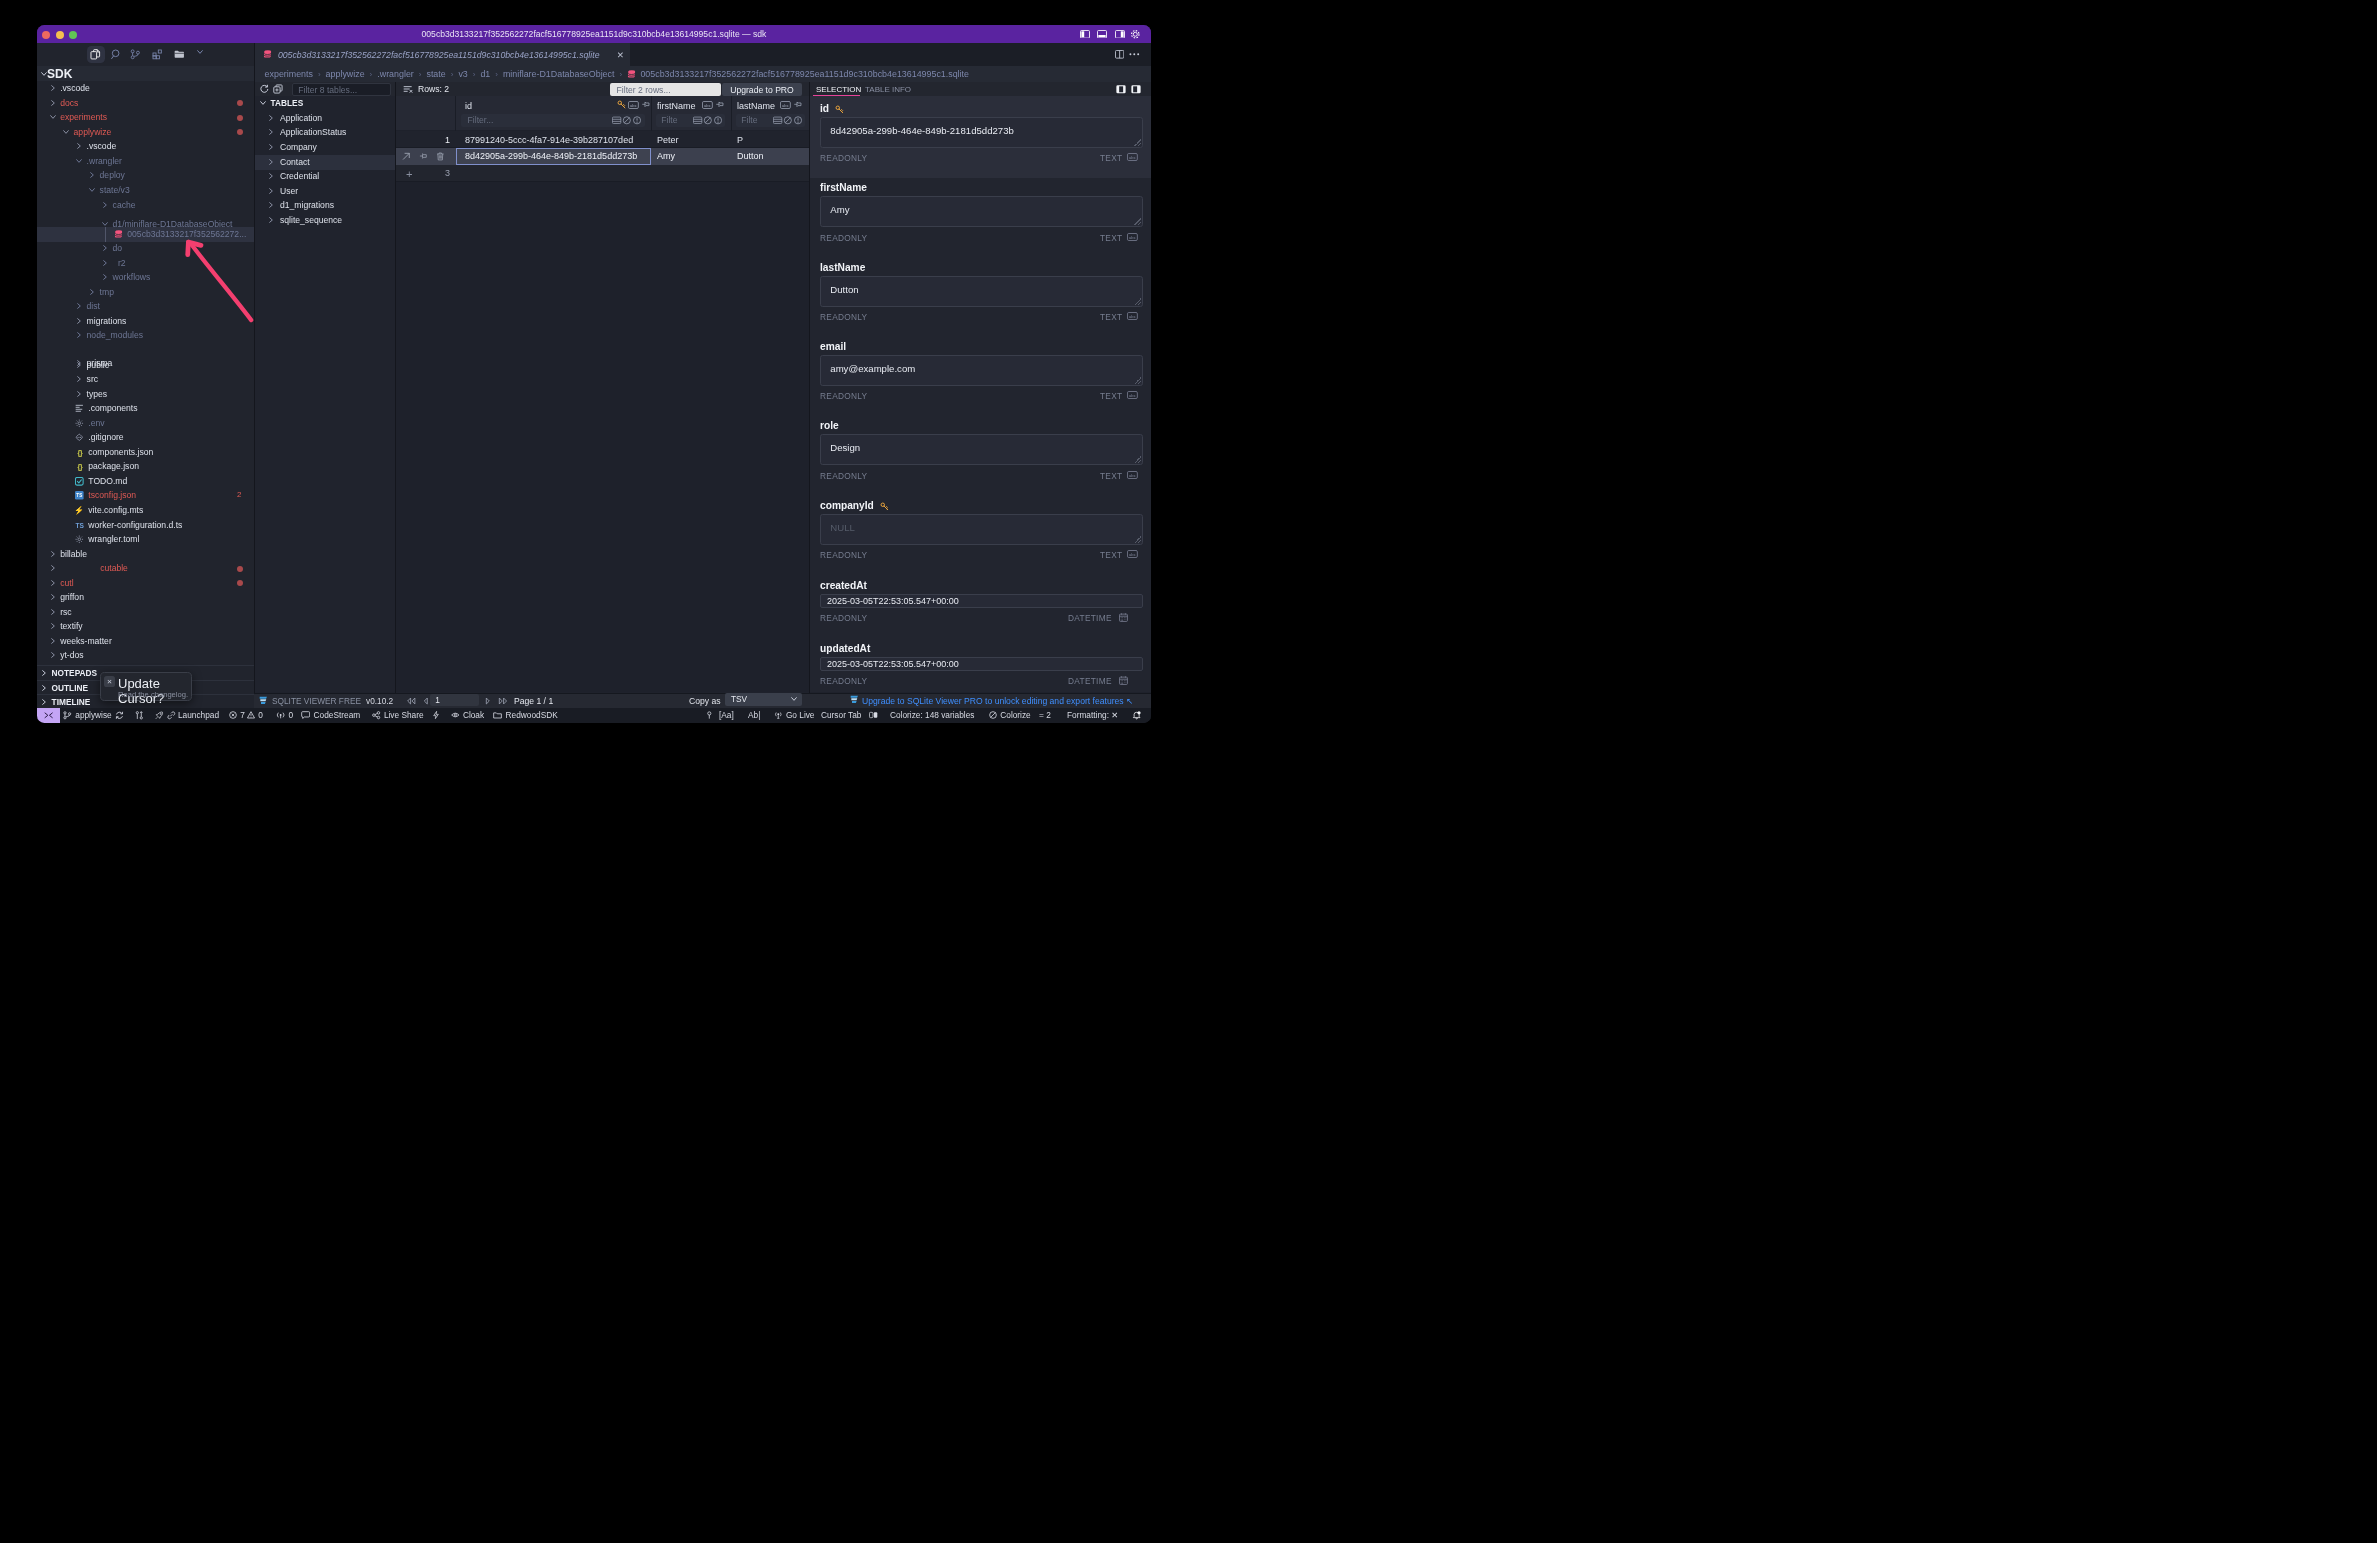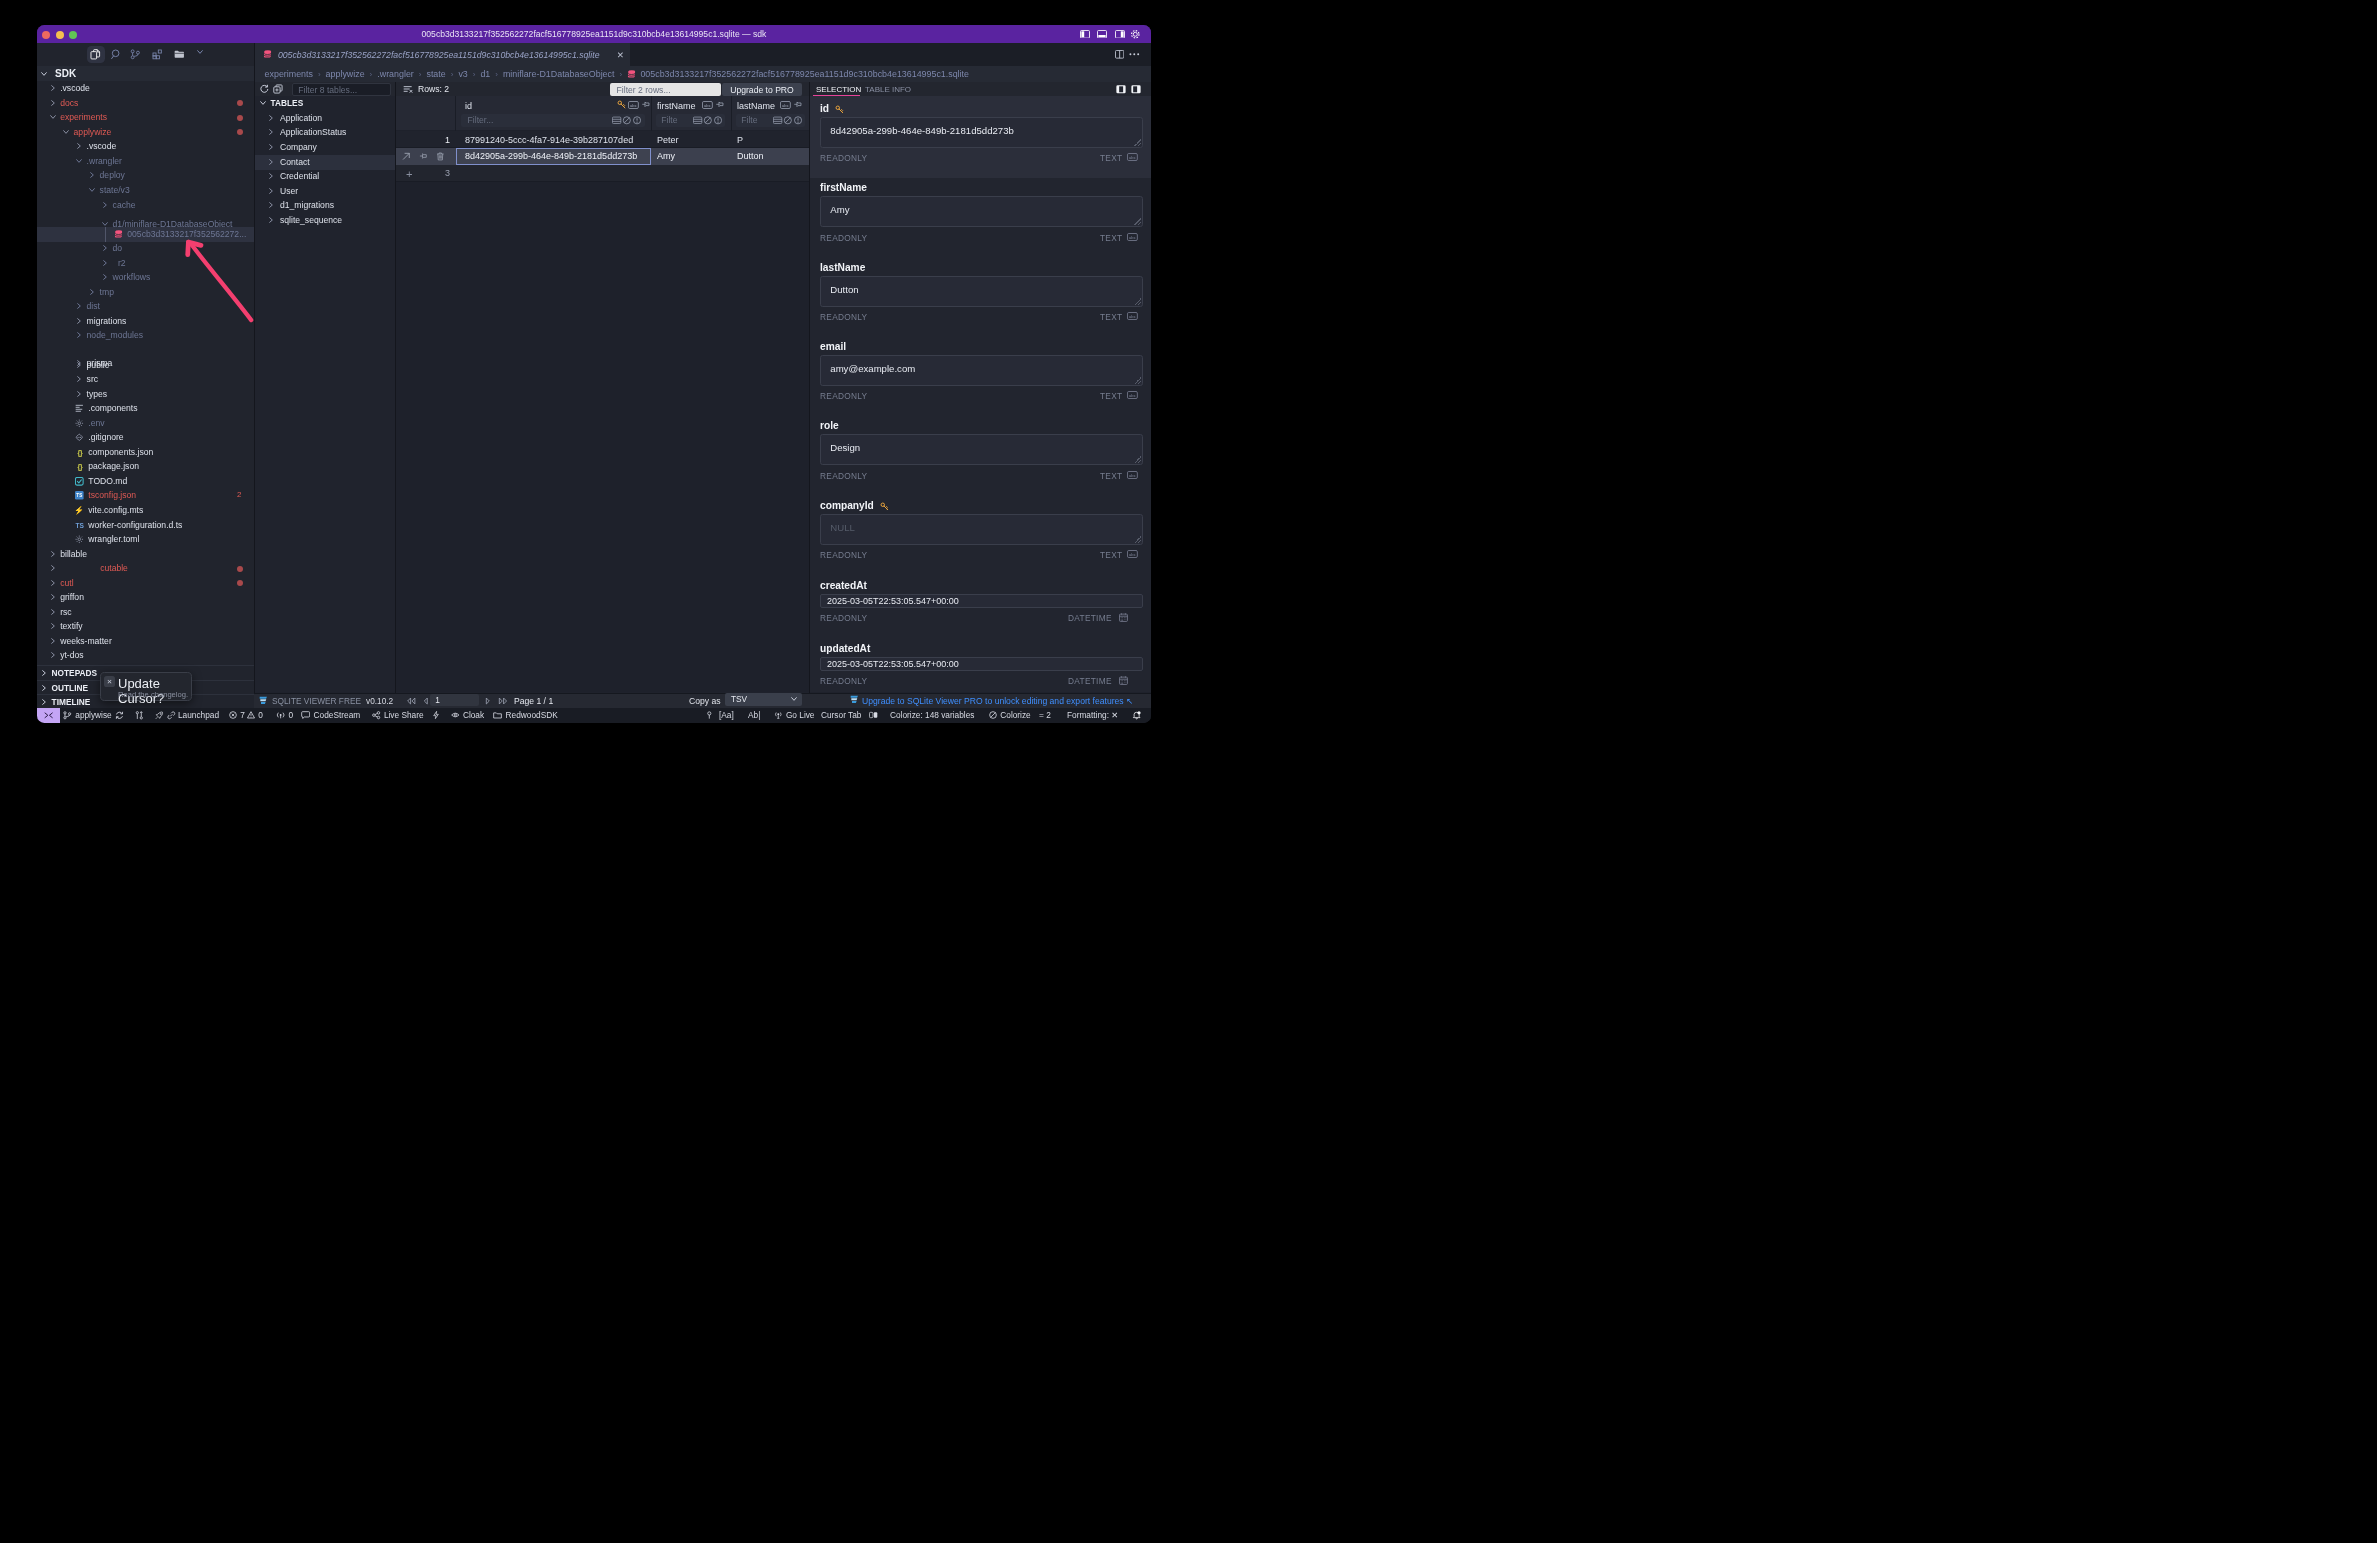--- a/index.html
+++ b/index.html
@@ -93,21 +93,21 @@
       <svg width="6" height="6" viewBox="0 0 9 9" style="">
         <path d="M1 2.5 L4.5 6.5 L8 2.5" fill="none" stroke="#7a86ad" stroke-width="1.5" stroke-linecap="round" stroke-linejoin="round"></path>
       </svg>
     </div>
 <div class="abs" style="left:0;top:41px;width:217px;height:15px;background:#262a34;display:flex;align-items:center">
 <span class="ic" style="margin-left:4px">
         <svg width="6" height="6" viewBox="0 0 9 9" style="">
           <path d="M1 2.5 L4.5 6.5 L8 2.5" fill="none" stroke="#c6cbd8" stroke-width="1.5" stroke-linecap="round" stroke-linejoin="round"></path>
         </svg>
       </span>
-<span style="color:#eceff5;font-size:10px;font-weight:bold;margin-left:8px">SDK</span>
+<span style="color:#eceff5;font-size:12px;font-weight:bold;margin-left:0">SDK</span>
     </div>
 <div class="trow" style="left:0;top:56px;">
       <span class="ic" style="margin-left:12.6px;width:6px">
         <svg width="6" height="6" viewBox="0 0 9 9" style="">
           <path d="M2.5 1 L6.5 4.5 L2.5 8" fill="none" stroke="#8a90a3" stroke-width="1.5" stroke-linecap="round" stroke-linejoin="round"></path>
         </svg>
       </span>
       <span class="tname-w" style="margin-left:4.6px;white-space:nowrap">.vscode</span>
     </div>
 <div class="trow" style="left:0;top:71px;">

